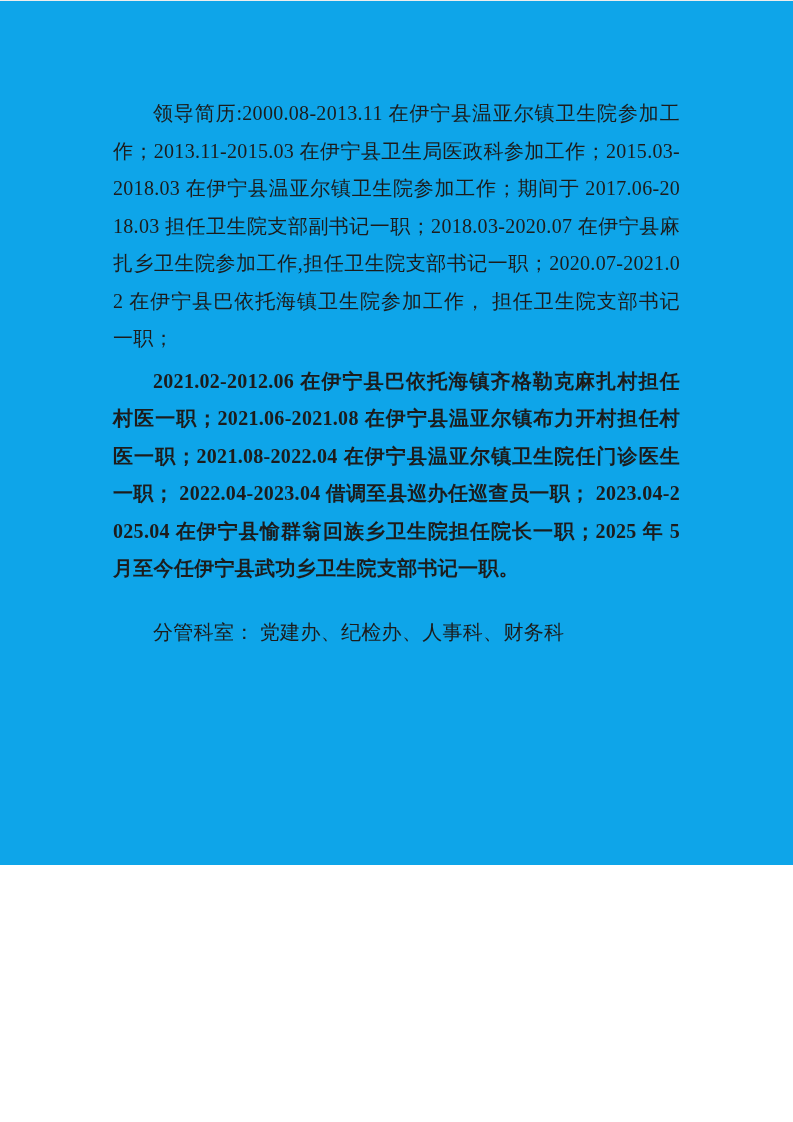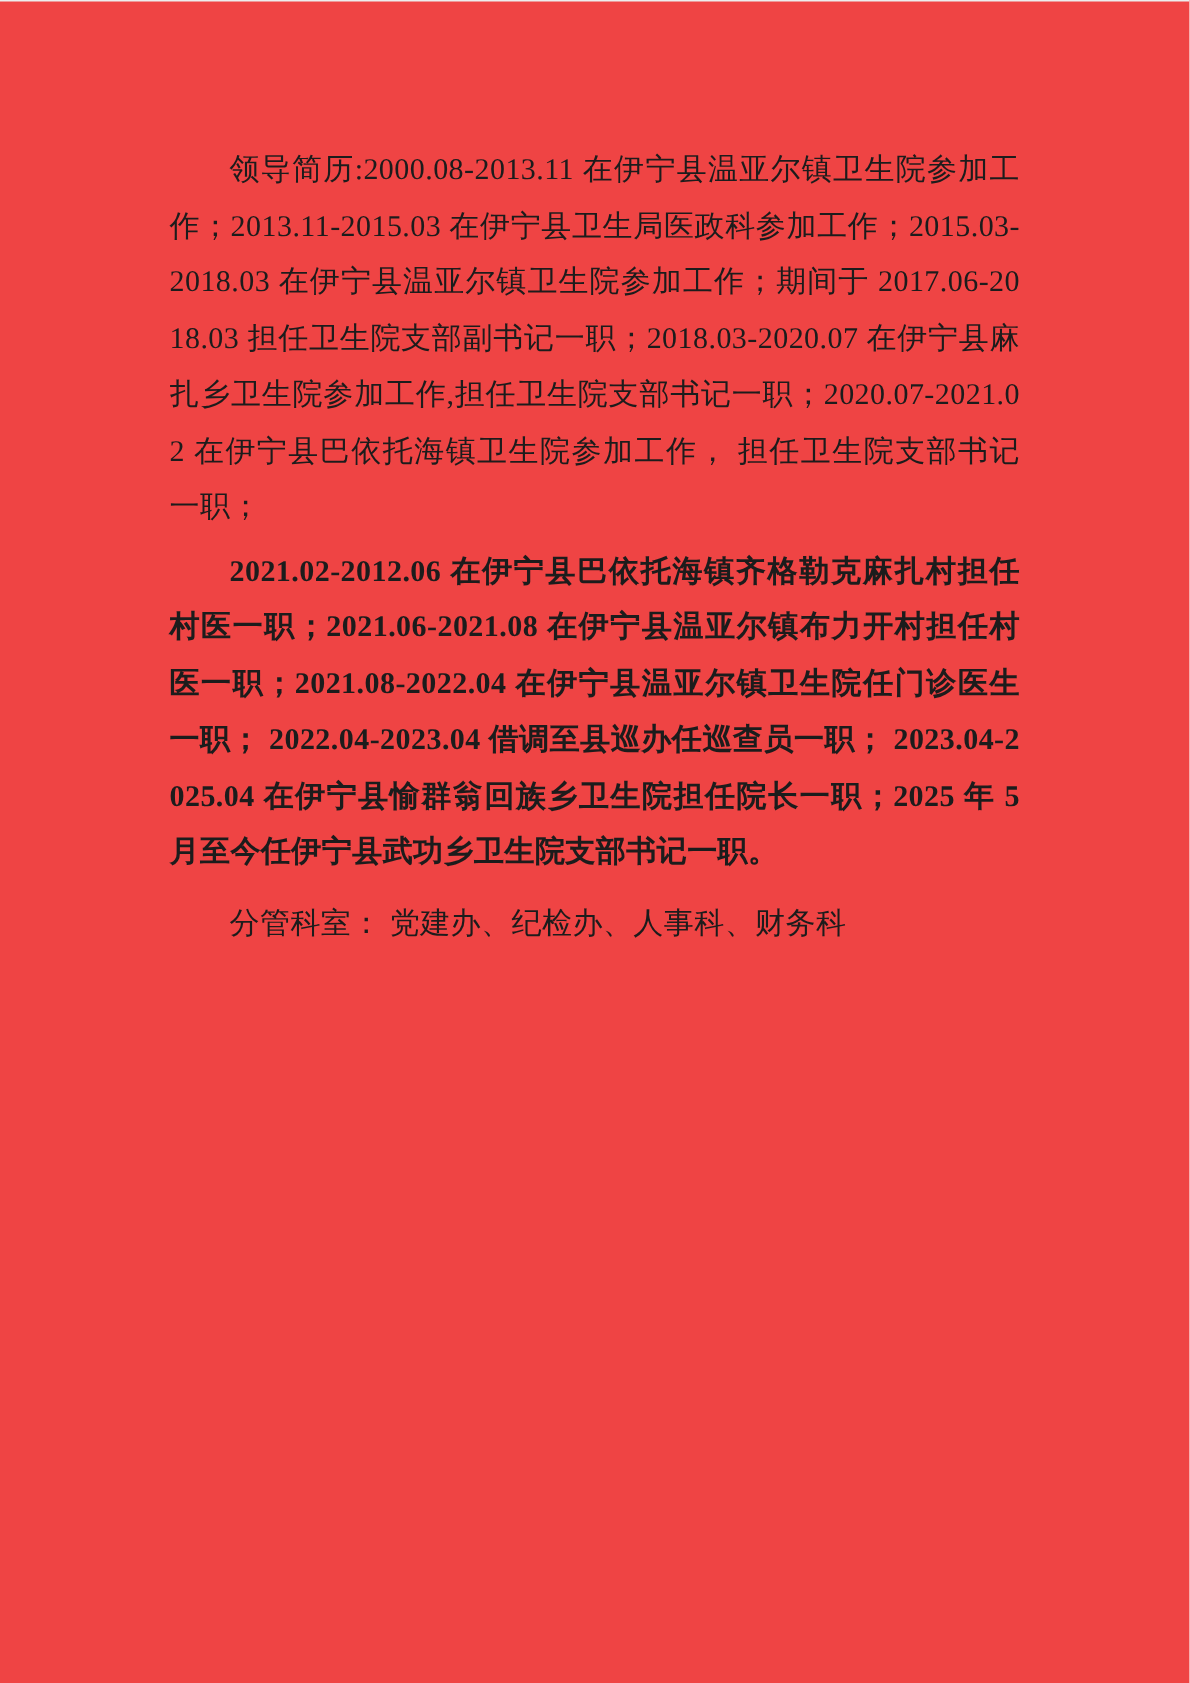--- a/index.html
+++ b/index.html
@@ -3,40 +3,40 @@
 <meta charset="utf-8">
 <style>
   html, body {
     margin: 0;
     padding: 0;
     background: #ffffff;
   }
   .page {
     position: relative;
     width: 793px;
-    height: 1122px;
+    height: 865px;
     box-sizing: border-box;
-    background: #ef4444;
+    background: #0ea5e9;
     border-top: 1px solid #ededed;
     padding: 94px 113px 0 113px;
     overflow: hidden;
     font-family: "Liberation Serif", "DejaVu Serif", serif;
     font-size: 20px;
     line-height: 37.5px;
     color: #1c1c1c;
   }
   .page p {
     margin: 0;
     text-indent: 2em;
     text-align: justify;
     word-break: break-all;
     letter-spacing: 0.3px;
   }
   .page p.para-2 { margin-top: 5px; font-weight: bold; }
-  .page p.para-3 { margin-top: 10px; }
+  .page p.para-3 { margin-top: 26px; }
 </style>
 </head>
 <body>
 
 <div class="page">
   <p class="para-1">领导简历:2000.08-2013.11 在伊宁县温亚尔镇卫生院参加工作；2013.11-2015.03 在伊宁县卫生局医政科参加工作；2015.03-2018.03 在伊宁县温亚尔镇卫生院参加工作；期间于 2017.06-2018.03 担任卫生院支部副书记一职；2018.03-2020.07 在伊宁县麻扎乡卫生院参加工作,担任卫生院支部书记一职；2020.07-2021.02 在伊宁县巴依托海镇卫生院参加工作， 担任卫生院支部书记一职；</p>
   <p class="para-2">2021.02-2012.06 在伊宁县巴依托海镇齐格勒克麻扎村担任村医一职；2021.06-2021.08 在伊宁县温亚尔镇布力开村担任村医一职；2021.08-2022.04 在伊宁县温亚尔镇卫生院任门诊医生一职； 2022.04-2023.04 借调至县巡办任巡查员一职； 2023.04-2025.04 在伊宁县愉群翁回族乡卫生院担任院长一职；2025 年 5 月至今任伊宁县武功乡卫生院支部书记一职。</p>
   <p class="para-3">分管科室： 党建办、纪检办、人事科、财务科</p>
 </div>
 

